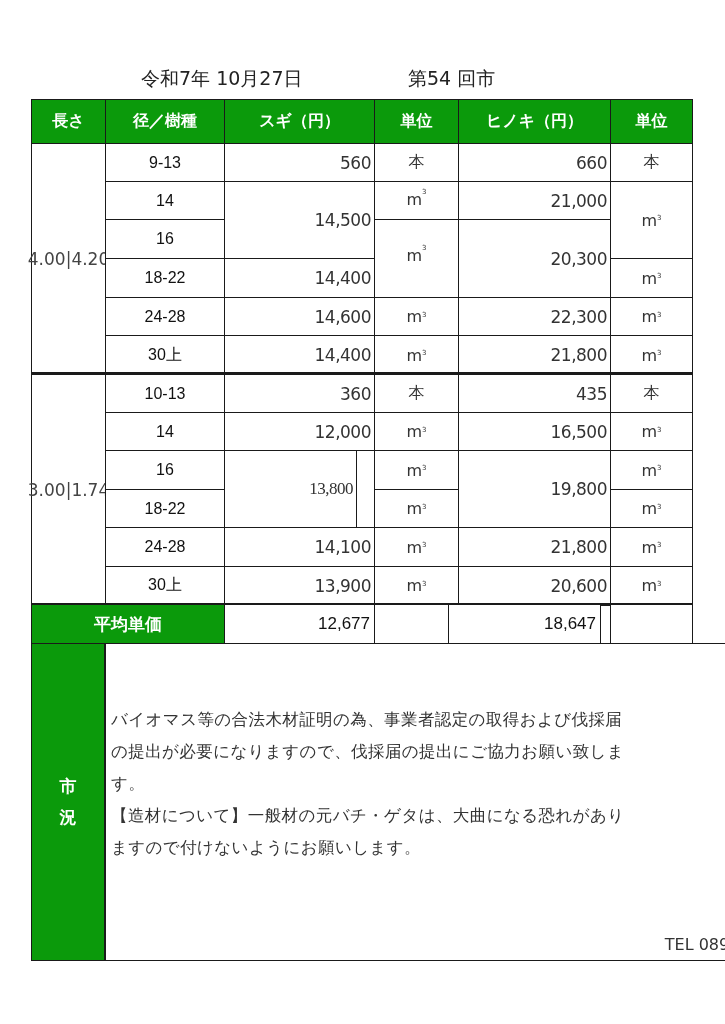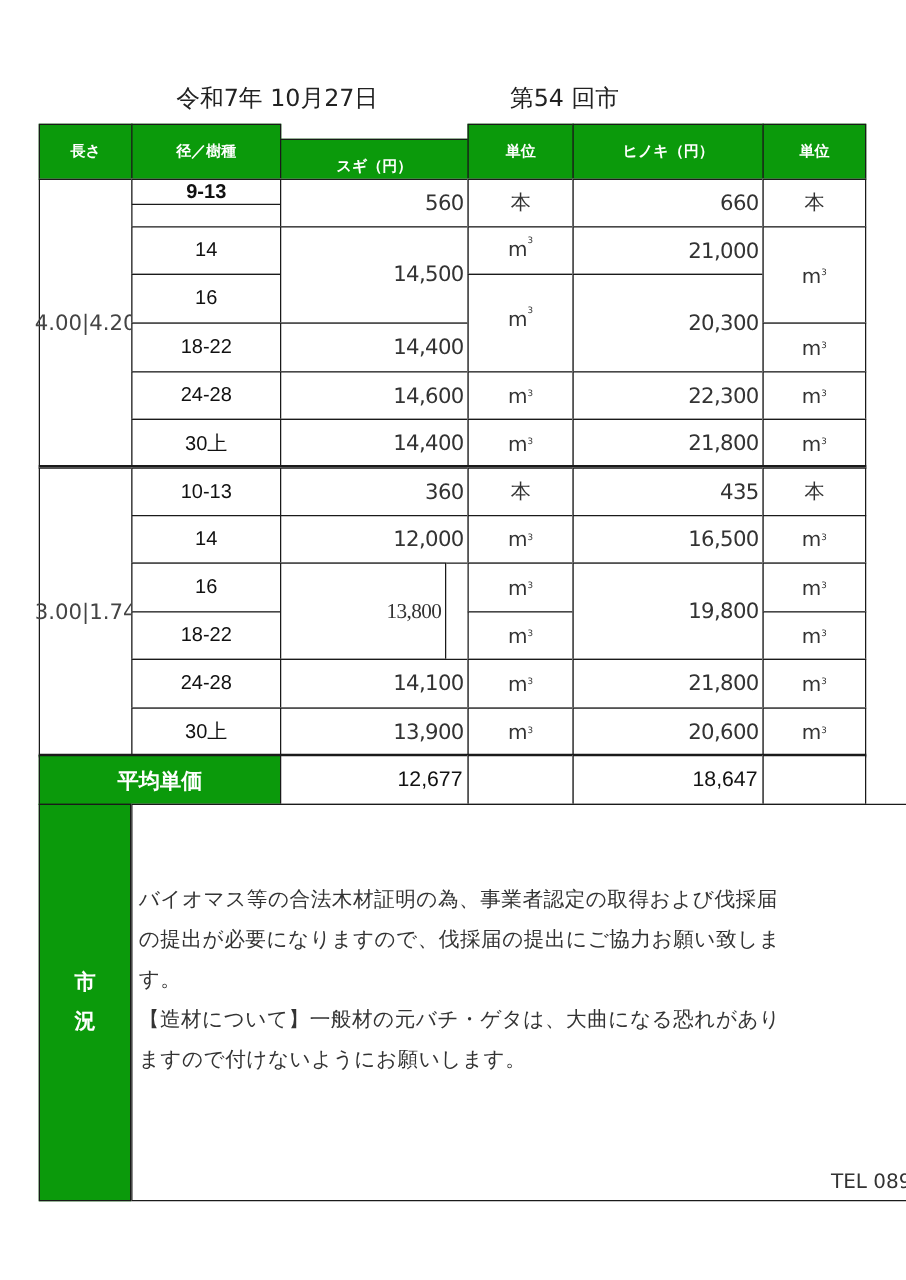--- a/index.html
+++ b/index.html
@@ -2,21 +2,21 @@
 <html><head>
 <meta charset="utf-8">
 <style>
   html, body { margin:0; padding:0; background:#ffffff; }
   body { width:725px; height:1024px; position:relative; overflow:hidden;
          font-family:"DejaVu Sans","Liberation Sans",sans-serif; color:#222; }
   .title { position:absolute; top:66px; font-size:19px; color:#222; letter-spacing:0; }
   .cell { position:absolute; box-sizing:border-box; border:1.5px solid #1a1a1a;
           display:flex; align-items:center; justify-content:center; background:#fff;
           font-family:"Liberation Sans","DejaVu Sans",sans-serif; }
-  .hdr { background:#0b9a0b; color:#ffffff; font-weight:bold; font-size:12px; }
+  .hdr { background:#0b9a0b; color:#ffffff; font-weight:bold; font-size:16px; }
   .green { background:#0b9a0b; color:#fff; font-weight:bold; }
   .num { justify-content:flex-end; padding-right:3px; font-size:17px; color:#333;
          font-family:"DejaVu Sans","Liberation Sans",sans-serif; letter-spacing:-0.5px; }
   .dia { font-size:16px; color:#111; font-family:"Liberation Sans",sans-serif; }
   .unit { font-size:16px; color:#333; font-family:"DejaVu Sans",sans-serif; }
   .unit sup { font-size:7px; vertical-align:top; position:relative; top:-2px; }
   .len { font-size:17px; color:#444; line-height:32px;
          font-family:"DejaVu Sans",sans-serif; }
   .avg { font-size:17px; color:#111; font-weight:normal; justify-content:flex-end; padding-right:4px;
          font-family:"Liberation Sans",sans-serif; }
@@ -31,32 +31,32 @@
                 display:flex; flex-direction:column; align-items:center; justify-content:center; line-height:31px; }
 </style>
 </head>
 <body>
 
 <div class="title" style="left:141px;">令和7年 10月27日</div>
 <div class="title" style="left:408px;">第54 回市</div>
 
 <div class="cell hdr" style="left:31px;top:99px;width:75px;height:45px;">長さ</div>
 <div class="cell hdr" style="left:105px;top:99px;width:120px;height:45px;">径／樹種</div>
-<div class="cell hdr" style="left:224px;top:99px;width:151px;height:45px;margin-top:12px;">スギ（円）</div>
+<div class="cell hdr" style="left:224px;top:99px;width:151px;height:45px;">スギ（円）</div>
 <div class="cell hdr" style="left:374px;top:99px;width:85px;height:45px;">単位</div>
 <div class="cell hdr" style="left:458px;top:99px;width:153px;height:45px;">ヒノキ（円）</div>
 <div class="cell hdr" style="left:610px;top:99px;width:83px;height:45px;">単位</div>
 
 <div class="cell len" style="left:31px;top:143px;width:75px;height:232px;">
   <span>4.00</span>
   <span>|</span>
   <span>4.20</span>
 </div>
 
-<div class="cell dia" style="left:105px;top:143px;width:120px;height:21px;font-weight:bold;">9-13</div>
+<div class="cell dia" style="left:105px;top:143px;width:120px;height:39px;">9-13</div>
 <div class="cell dia" style="left:105px;top:181px;width:120px;height:39px;">14</div>
 <div class="cell dia" style="left:105px;top:219px;width:120px;height:40px;">16</div>
 <div class="cell dia" style="left:105px;top:258px;width:120px;height:40px;">18-22</div>
 <div class="cell dia" style="left:105px;top:297px;width:120px;height:39px;">24-28</div>
 <div class="cell dia" style="left:105px;top:335px;width:120px;height:40px;">30上</div>
 
 <div class="cell num" style="left:224px;top:143px;width:151px;height:39px;">560</div>
 <div class="cell num" style="left:224px;top:181px;width:151px;height:78px;">14,500</div>
 <div class="cell num" style="left:224px;top:258px;width:151px;height:40px;">14,400</div>
 <div class="cell num" style="left:224px;top:297px;width:151px;height:39px;">14,600</div>
@@ -173,21 +173,21 @@
 <div class="cell unit" style="left:610px;top:566px;width:83px;height:39px;">
     <span>m</span>
     <sup>3</sup>
   </div>
 
 <div style="position:absolute;left:31px;top:603px;width:662px;height:3px;background:#1a1a1a;"></div>
 
 <div class="cell green" style="left:31px;top:604px;width:194px;height:40px;font-size:17px;">平均単価</div>
 <div class="cell avg" style="left:224px;top:604px;width:151px;height:40px;">12,677</div>
 <div class="cell" style="left:374px;top:604px;width:85px;height:40px;"></div>
-<div class="cell avg" style="left:458px;top:604px;width:153px;height:40px;">18,647</div>
+<div class="cell avg" style="left:448px;top:604px;width:153px;height:40px;">18,647</div>
 <div class="cell" style="left:610px;top:604px;width:83px;height:40px;"></div>
 
 <div class="side-label">
   <span>市</span>
   <span>況</span>
 </div>
 <div class="comment">
   <div class="comment-text">
     <div>バイオマス等の合法木材証明の為、事業者認定の取得および伐採届</div>
     <div>の提出が必要になりますので、伐採届の提出にご協力お願い致しま</div>

